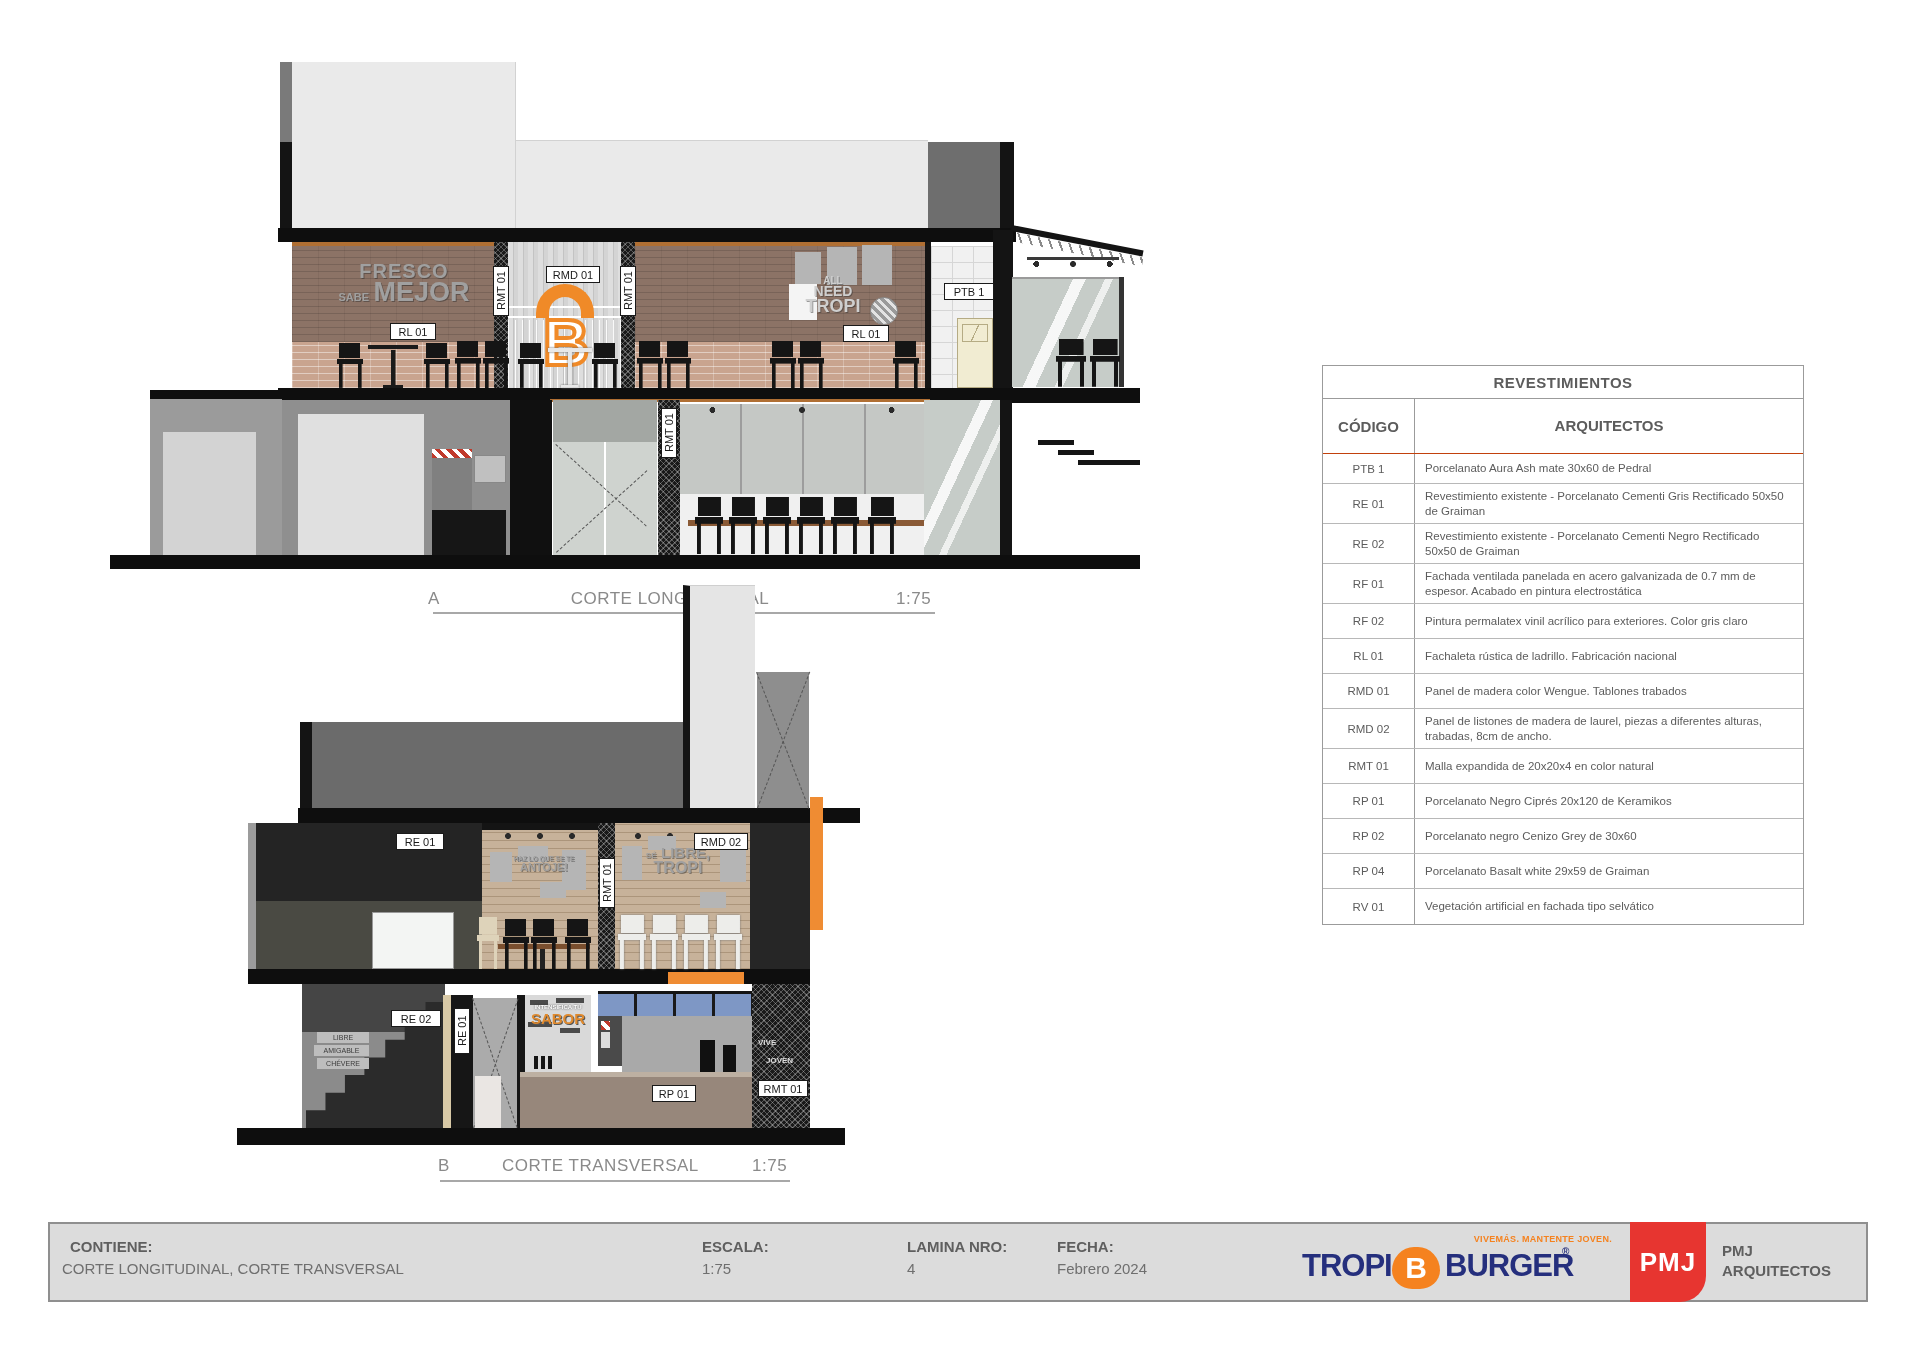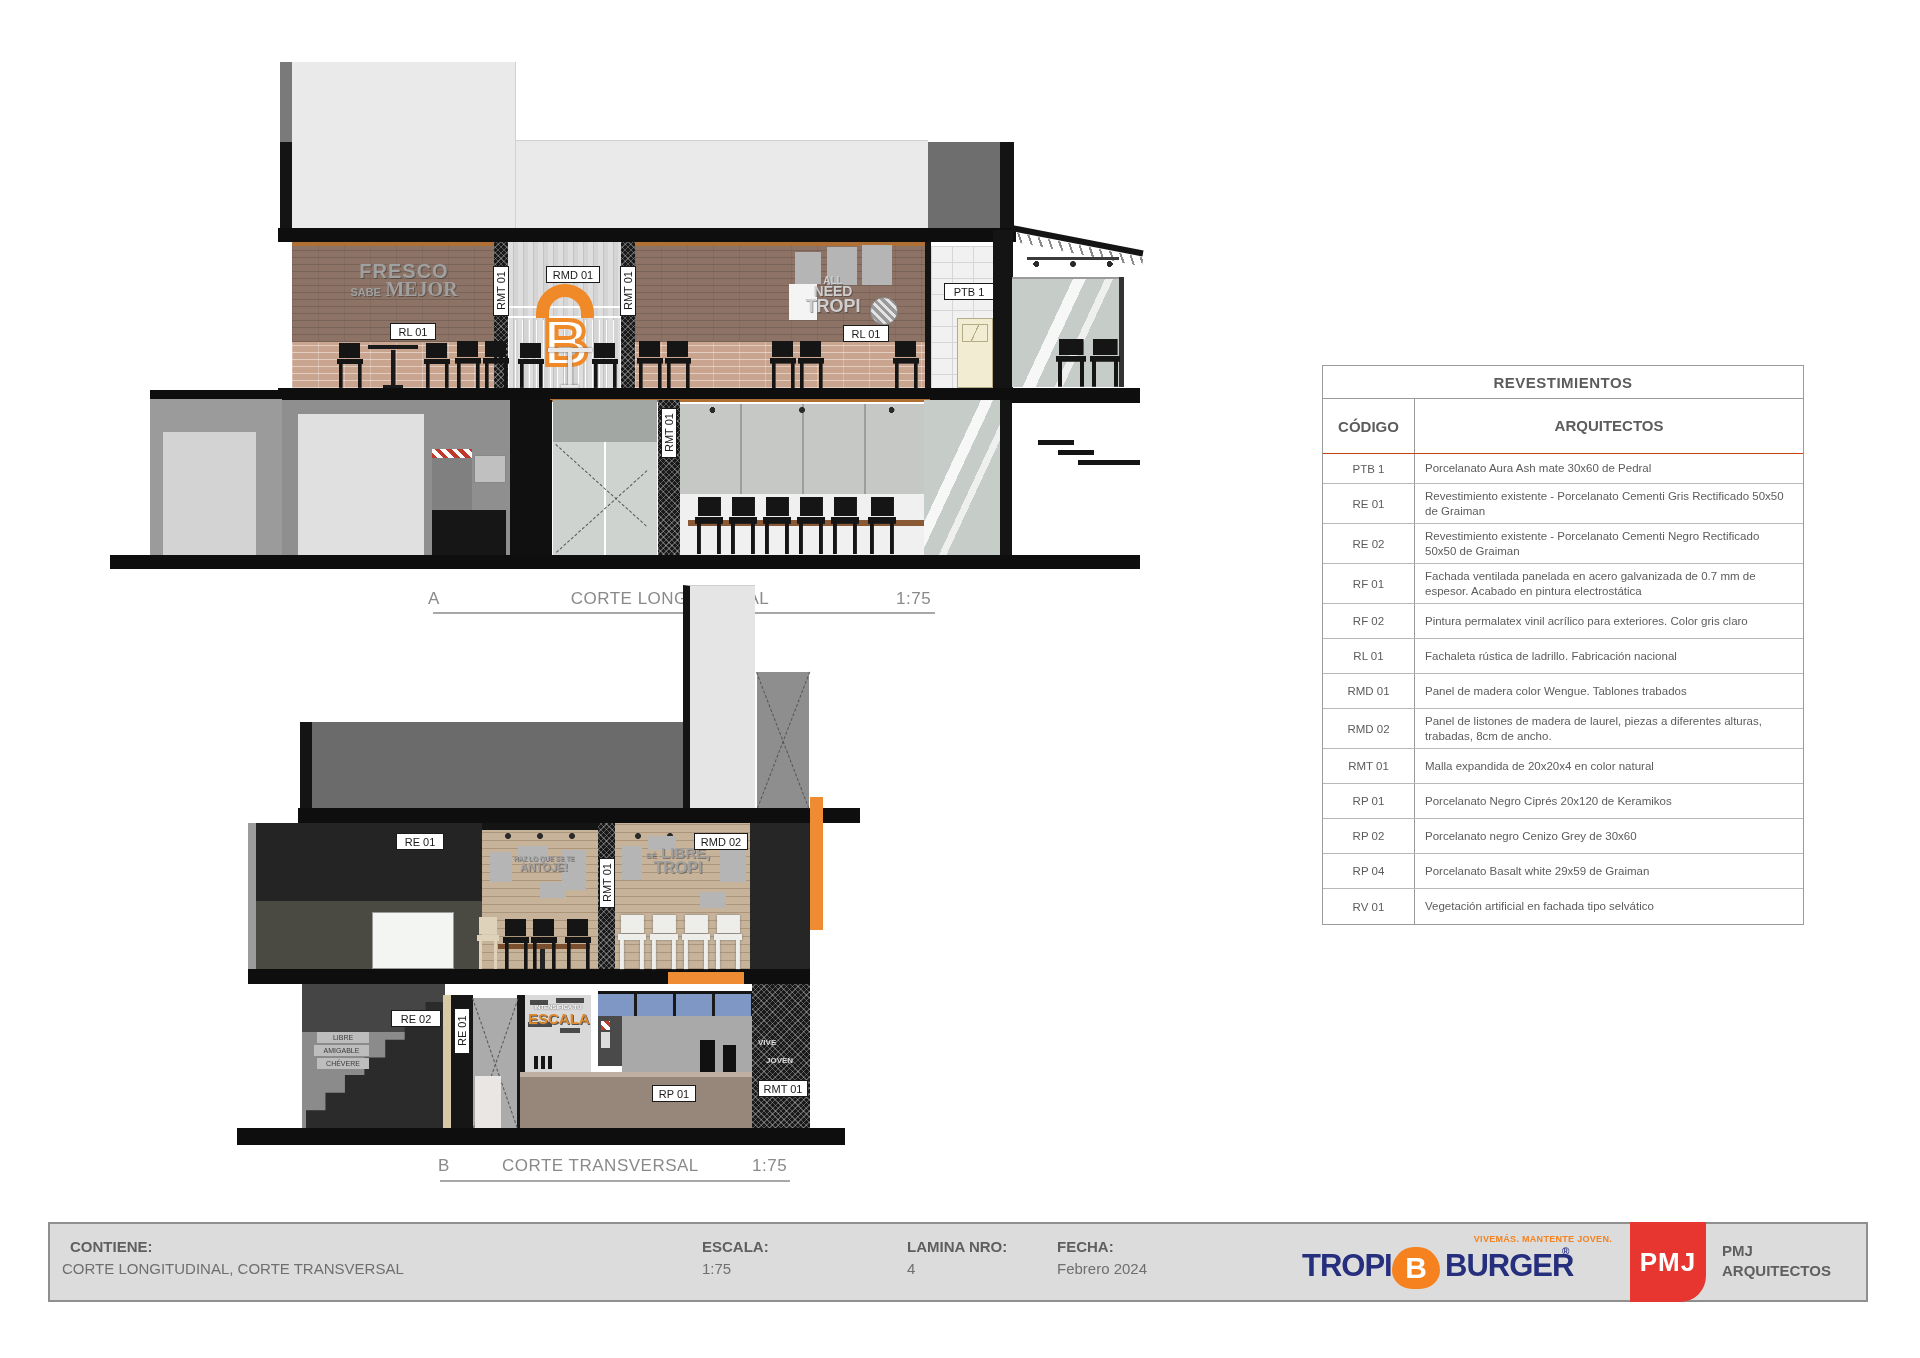--- a/index.html
+++ b/index.html
@@ -113,21 +113,21 @@
     <div class="abs lights" style="left:1027px;top:260px;width:92px;height:8px;"></div>
 
     <div class="abs" style="left:292px;top:242px;width:634px;height:4px;background:#b06f33;"></div>
     <div class="abs brick-brown" style="left:292px;top:246px;width:202px;height:96px;"></div>
     <div class="abs brick-pink" style="left:292px;top:342px;width:202px;height:46px;"></div>
 
     <div class="abs graffiti" style="left:326px;top:262px;width:156px;">
       <div style="font-size:20px;letter-spacing:1px;">FRESCO</div>
       <div>
         <span style="font-size:11px;">SABE</span>
-        <span style="font-size:20px;font-family:Liberation Serif, serif;">MEJOR</span>
+        <span style="font-size:27px;">MEJOR</span>
       </div>
     </div>
     <div class="abs tag" style="left:390px;top:323px;width:46px;height:17px;">RL 01</div>
 
     <div class="abs mesh" style="left:494px;top:242px;width:14px;height:146px;"></div>
     <div class="abs tag-v" style="left:493px;top:266px;width:16px;height:50px;">RMT 01</div>
 
     <div class="abs slats-v" style="left:508px;top:242px;width:113px;height:146px;"></div>
     <div class="abs" style="left:508px;top:306px;width:113px;height:14px;background:linear-gradient(#fff 0 2px,transparent 2px 10px,#fff 10px 12px,transparent 12px);z-index:14;"></div>
     <div class="abs" style="left:508px;top:320px;width:113px;height:68px;background:repeating-linear-gradient(90deg,rgba(255,255,255,.9) 0 1px,transparent 1px 7px);z-index:14;"></div>
@@ -310,21 +310,21 @@
     <div class="abs dash" style="left:473px;top:568px;width:137px;transform:rotate(-71deg);"></div>
     <div class="abs" style="left:517px;top:435px;width:8px;height:133px;background:#161616;"></div>
 
     <div class="abs" style="left:525px;top:435px;width:66px;height:80px;background:#d9d9d9;"></div>
     <div class="abs" style="left:530px;top:440px;width:18px;height:5px;background:#4a4a4a;z-index:7;"></div>
     <div class="abs" style="left:556px;top:438px;width:28px;height:5px;background:#4a4a4a;z-index:7;"></div>
     <div class="abs" style="left:528px;top:462px;width:24px;height:5px;background:#4a4a4a;z-index:7;"></div>
     <div class="abs" style="left:560px;top:468px;width:20px;height:5px;background:#4a4a4a;z-index:7;"></div>
     <div class="abs" style="left:528px;top:444px;width:60px;text-align:center;z-index:8;">
       <div style="font-size:6px;color:#fff;text-shadow:0 0 2px #333;font-weight:bold;">INTENSIFICA TU</div>
-      <div style="font-size:15px;color:#e08a2e;font-weight:bold;text-shadow:1px 1px 0 #555;">ESCALA</div>
+      <div style="font-size:15px;color:#e08a2e;font-weight:bold;text-shadow:1px 1px 0 #555;">SABOR</div>
     </div>
     <div class="abs" style="left:534px;top:496px;width:4px;height:13px;background:#141414;z-index:8;"></div>
     <div class="abs" style="left:541px;top:496px;width:4px;height:13px;background:#141414;z-index:8;"></div>
     <div class="abs" style="left:548px;top:496px;width:4px;height:13px;background:#141414;z-index:8;"></div>
 
     <div class="abs" style="left:598px;top:431px;width:154px;height:25px;background:#7e97c5;background-image:repeating-linear-gradient(90deg,transparent 0 36px,#1a1a1a 36px 39px);border-top:3px solid #141414;"></div>
     <div class="abs" style="left:598px;top:456px;width:24px;height:50px;background:#4a4a4a;z-index:9;"></div>
     <div class="abs stripes-red" style="left:601px;top:461px;width:9px;height:9px;z-index:10;"></div>
     <div class="abs" style="left:601px;top:472px;width:9px;height:16px;background:#ddd;z-index:10;"></div>
     <div class="abs" style="left:622px;top:456px;width:130px;height:57px;background:#a9a9a9;"></div>

